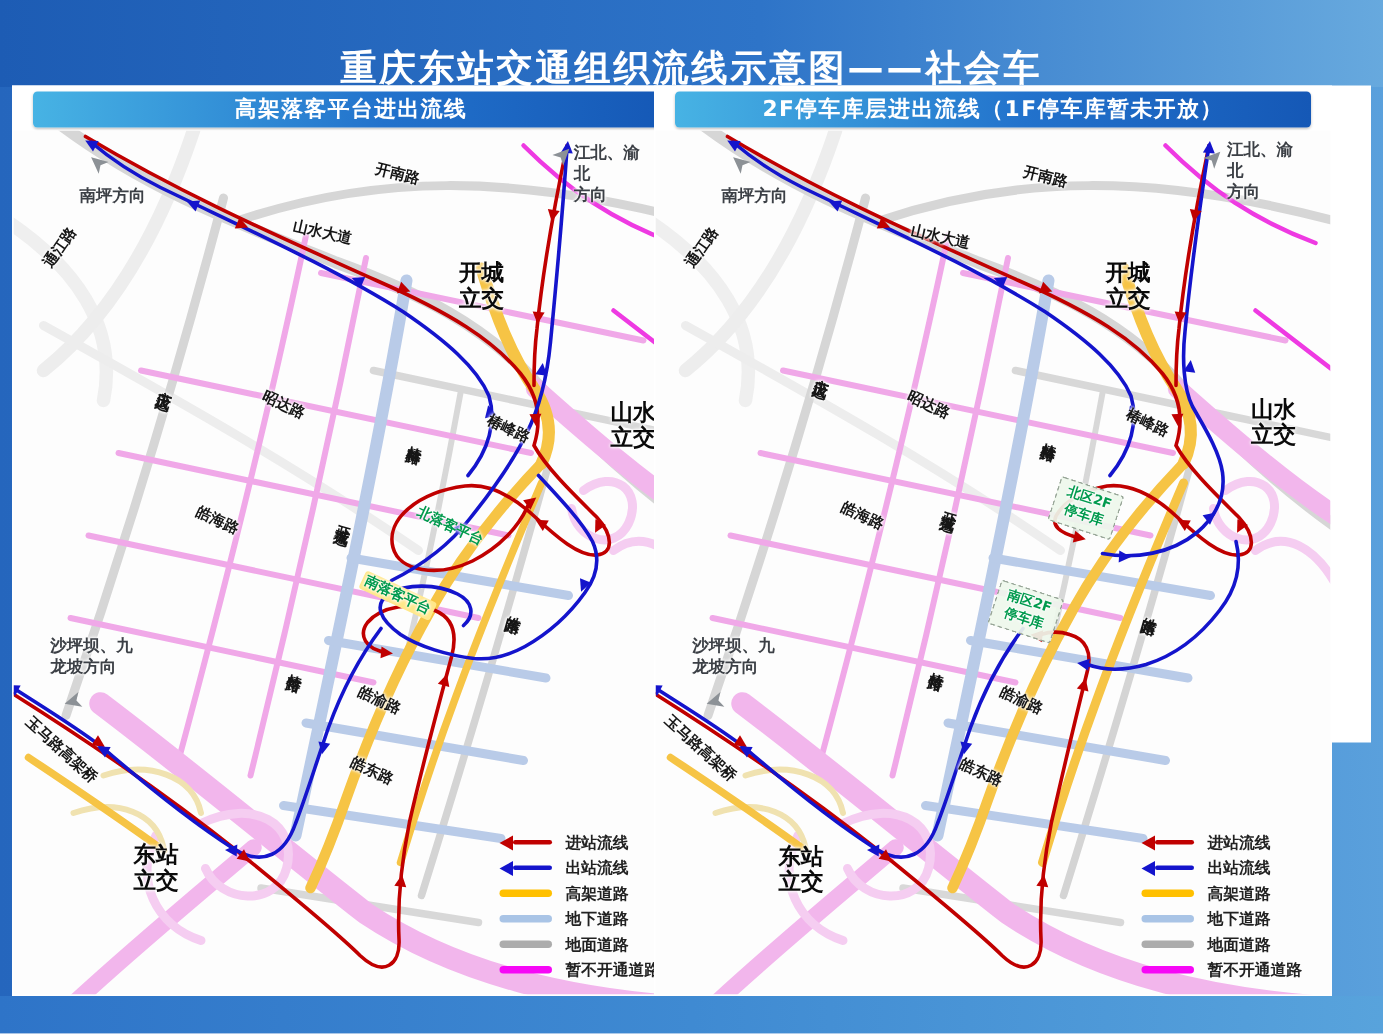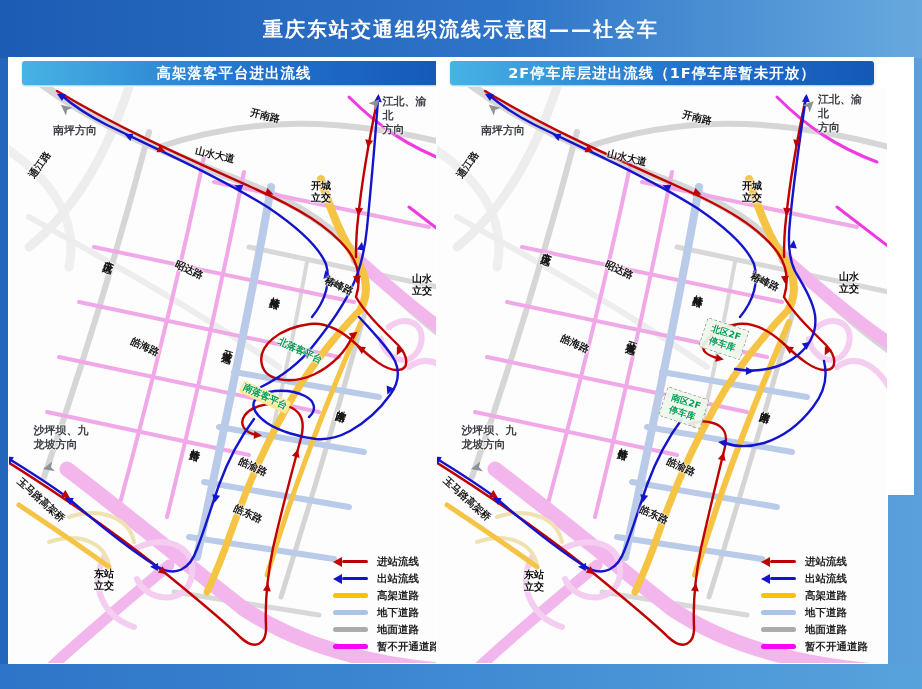--- a/index.html
+++ b/index.html
@@ -1,39 +1,39 @@
 <!DOCTYPE html>
 <html><head>
 <meta charset="utf-8">
 <style>
   html,body{margin:0;padding:0;background:#e8eef5;font-family:"DejaVu Sans","Liberation Sans",sans-serif;}
   .page{position:relative;width:922px;height:689px;overflow:hidden;
         background:linear-gradient(90deg,#2566bd 0%,#2f78cc 45%,#5aa0dc 100%);}
   .title-bar{position:absolute;left:0;top:0;width:100%;height:58px;
              background:linear-gradient(90deg,#1d5cb4 0%,#2e74c8 55%,#67a9de 100%);}
-  .title-bar h1{margin:0;line-height:58px;text-align:center;color:#fff;font-size:20px;
+  .title-bar h1{margin:16px;line-height:58px;text-align:center;color:#fff;font-size:24px;
                 font-weight:bold;letter-spacing:2px;}
   .content{position:absolute;left:8px;top:57px;width:906px;height:438px;background:#ffffff;}
   .panel{position:absolute;top:0;width:452px;height:607px;background:#fff;}
   .panel.left{left:0;border-right:1px solid #eee;}
   .panel.right{left:428px;}
   .phdr{position:absolute;top:4px;left:14px;right:14px;height:24px;border-radius:3px;
         background:linear-gradient(90deg,#47b3e4 0%,#2272cc 55%,#1558b6 100%);
         color:#fff;font-weight:bold;font-size:14.5px;line-height:24px;text-align:center;
         letter-spacing:1px;box-shadow:0 1px 2px rgba(0,0,0,.25);}
   .map{position:absolute;left:1px;top:30px;width:450px;height:576px;background:#fdfdfd;overflow:hidden;}
   .map svg{position:absolute;left:0;top:0;}
   .labels{position:absolute;left:0;top:0;width:100%;height:100%;}
   .lbl{position:absolute;white-space:pre-line;pointer-events:none;
        text-shadow:0 0 2px #fff,0 0 2px #fff,0 0 3px #fff;}
   .lbl.road{font-size:10px;font-weight:bold;color:#161616;}
   .lbl.vroad{font-size:10px;font-weight:bold;color:#161616;writing-mode:vertical-rl;
              text-orientation:upright;letter-spacing:1px;}
   .lbl.dir{font-size:11px;font-weight:bold;color:#3c4046;line-height:1.25;}
-  .lbl.junction{font-size:10px;font-weight:bold;color:#0a0a0a;text-align:center;line-height:1.15;}
+  .lbl.junction{font-size:15px;font-weight:bold;color:#0a0a0a;text-align:center;line-height:1.15;}
   .lbl.green{font-size:9.5px;font-weight:bold;color:#009a4d;}
   .lbl.greenhl{font-size:9.5px;font-weight:bold;color:#009a4d;background:#ffe88a;
                padding:0 2px;border-radius:2px;}
   .lbl.garage{font-size:9px;font-weight:bold;color:#009a4d;text-align:center;line-height:1.3;
               border:1.5px dashed #98a698;background:rgba(238,247,236,.92);
               padding:3px 6px;border-radius:2px;}
   .lbl.dirarrow{font-size:16px;color:#8c9196;text-shadow:none;}
   .legend{position:absolute;right:4px;bottom:8px;width:122px;}
   .legend-row{display:flex;align-items:center;height:17px;}
   .sw{width:38px;display:flex;align-items:center;justify-content:flex-start;margin-right:6px;}

